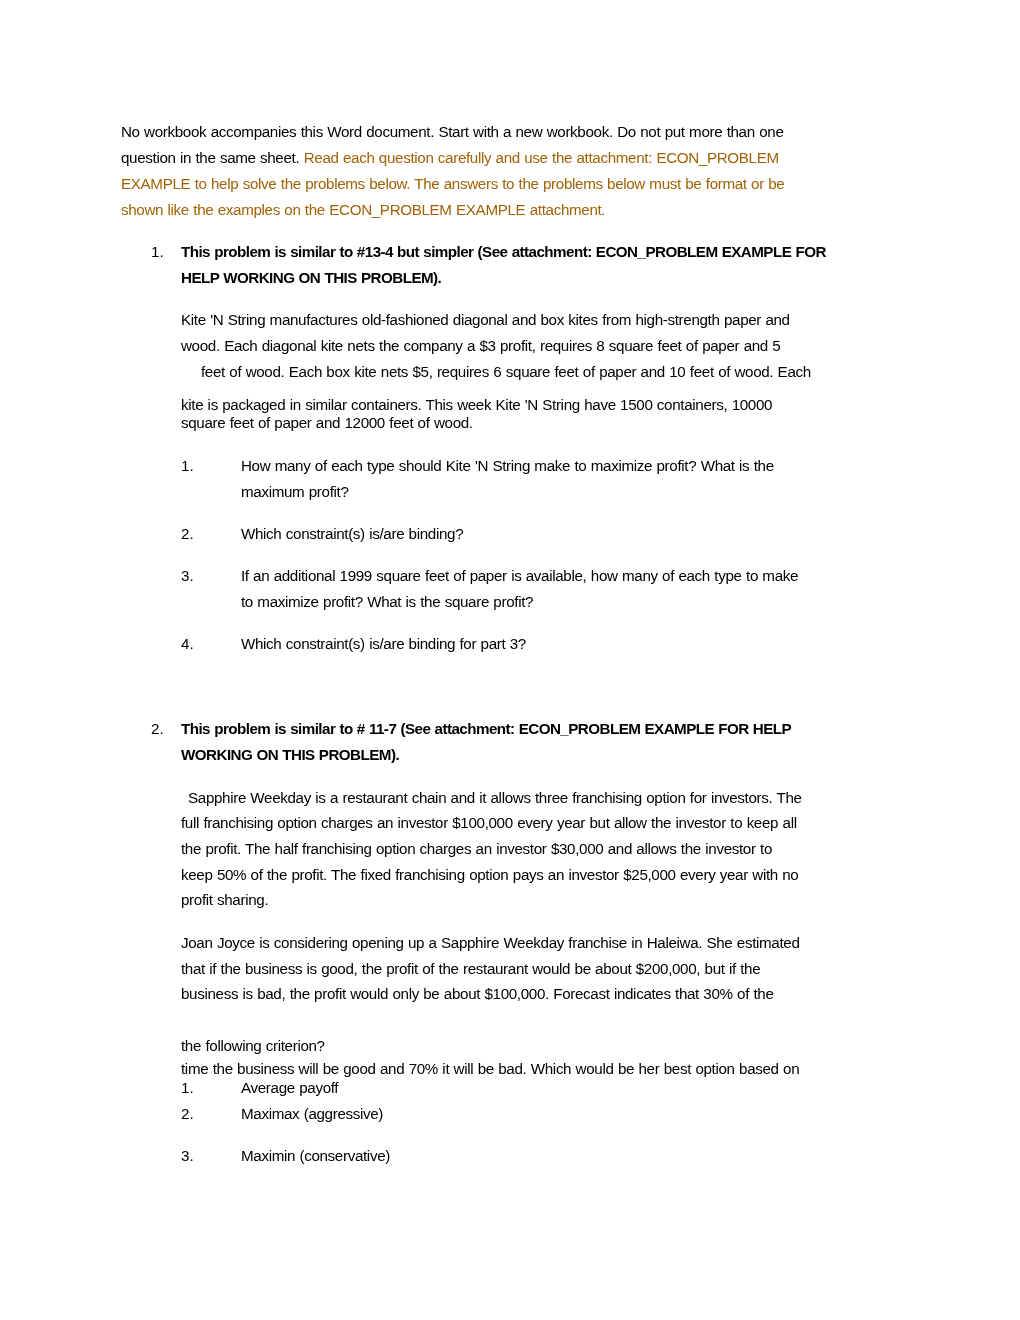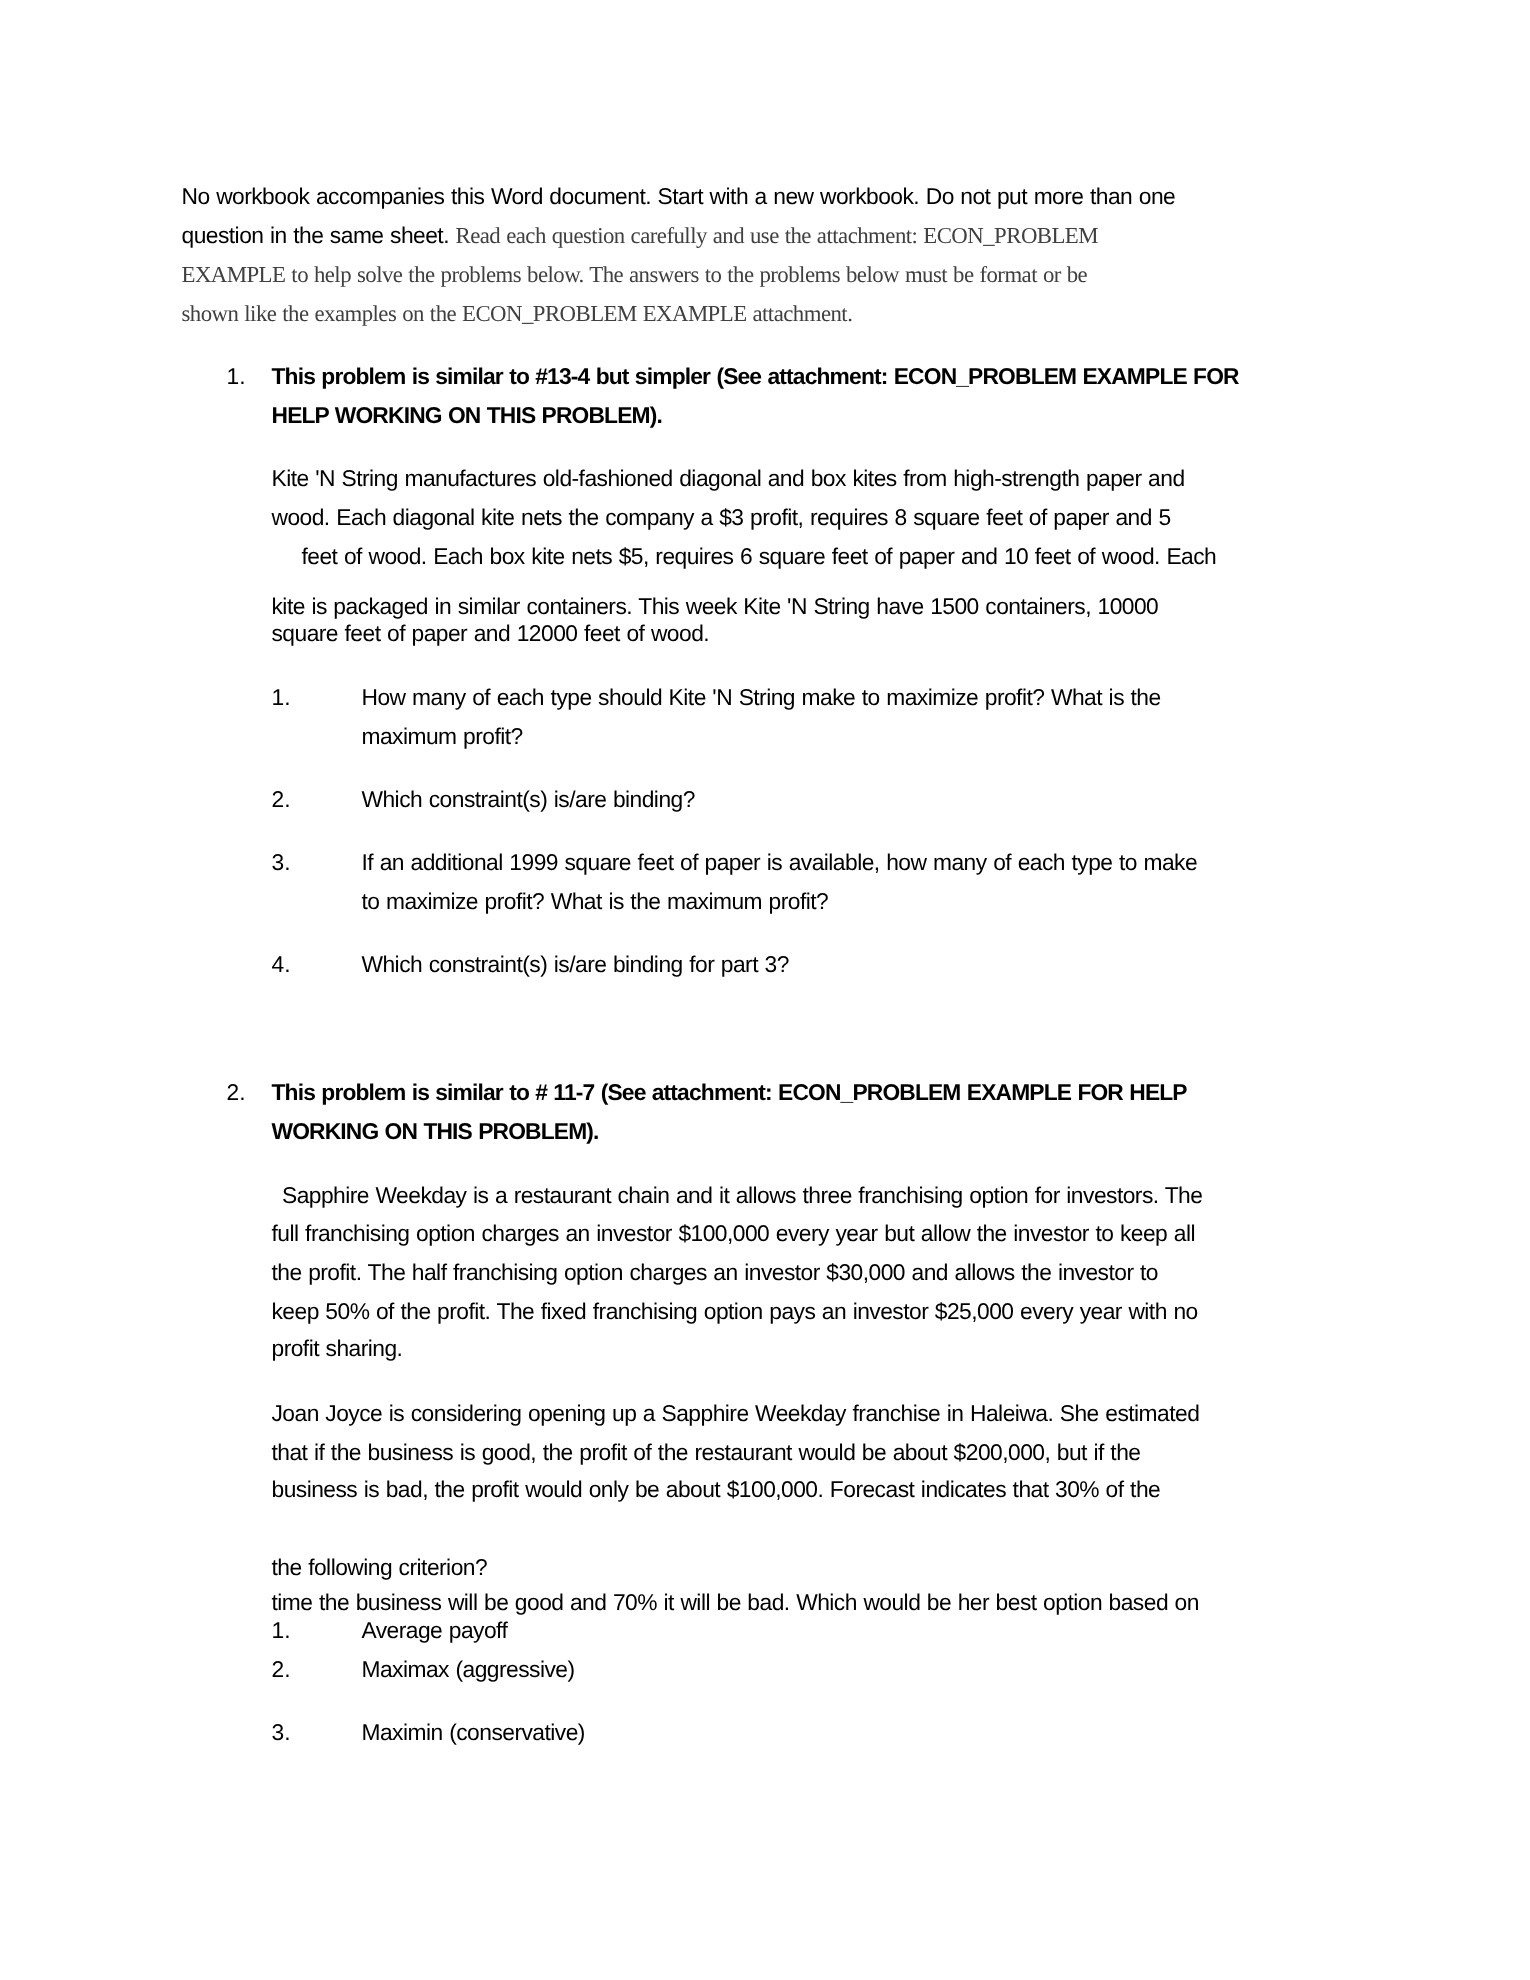--- a/index.html
+++ b/index.html
@@ -22,21 +22,21 @@
       background: #ffffff;
     }
     .line {
       position: absolute;
       white-space: nowrap;
       font-size: 15.2px;
       line-height: 26px;
       letter-spacing: -0.35px;
       word-spacing: 0.5px;
     }
-    .red { color: #404040; font-family: Liberation Serif, serif; }
+    .red { color: #a16207; }
     .bold { font-weight: bold; letter-spacing: -0.55px; }
     .num {
       position: absolute;
       white-space: nowrap;
       font-size: 15.2px;
       line-height: 26px;
     }
   </style>
 </head>
 <body>
@@ -66,21 +66,21 @@
     <div>
       <div class="num" style="left:181px; top:453px;">1.</div>
       <div class="line" style="left:241px; top:453px;">How many of each type should Kite 'N String make to maximize profit? What is the</div>
       <div class="line" style="left:241px; top:479px;">maximum profit?</div>
 
       <div class="num" style="left:181px; top:521px;">2.</div>
       <div class="line" style="left:241px; top:521px;">Which constraint(s) is/are binding?</div>
 
       <div class="num" style="left:181px; top:563px;">3.</div>
       <div class="line" style="left:241px; top:563px;">If an additional 1999 square feet of paper is available, how many of each type to make</div>
-      <div class="line" style="left:241px; top:589px;">to maximize profit? What is the maximum profit?</div>
+      <div class="line" style="left:241px; top:589px;">to maximize profit? What is the square profit?</div>
 
       <div class="num" style="left:181px; top:631px;">4.</div>
       <div class="line" style="left:241px; top:631px;">Which constraint(s) is/are binding for part 3?</div>
     </div>
   </div>
 
   <div>
     <div class="num" style="left:151px; top:716px;">2.</div>
     <div class="line bold" style="left:181px; top:716px;">This problem is similar to # 11-7 (See attachment: ECON_PROBLEM EXAMPLE FOR HELP</div>
     <div class="line bold" style="left:181px; top:742px;">WORKING ON THIS PROBLEM).</div>

